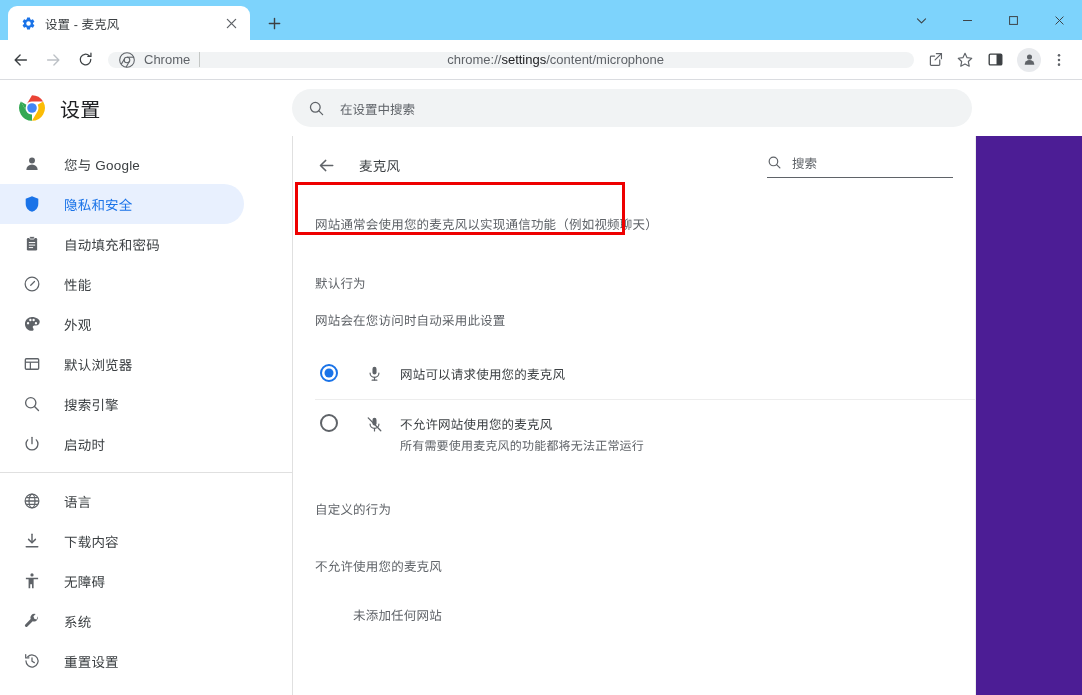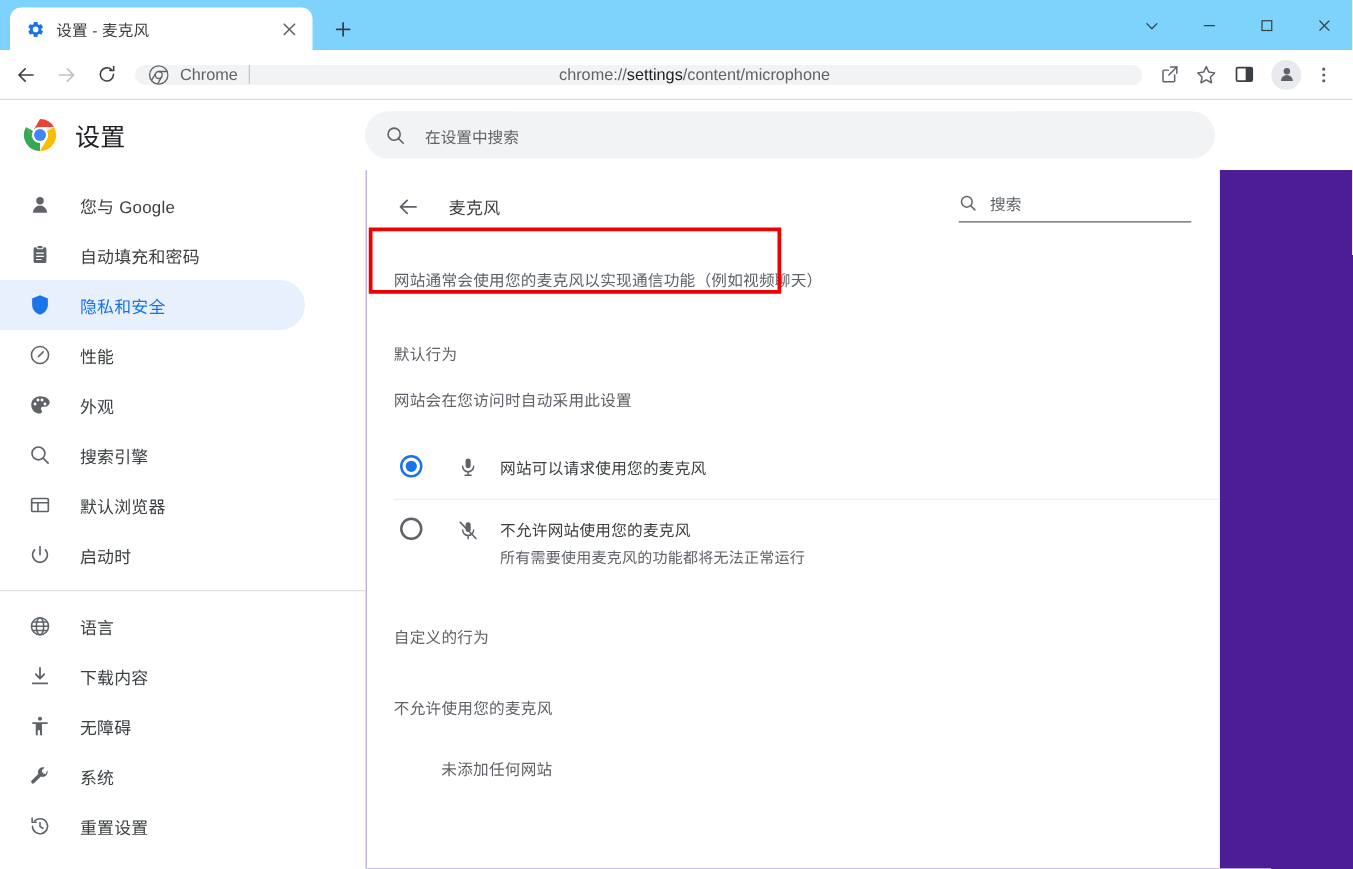--- a/index.html
+++ b/index.html
@@ -583,78 +583,78 @@
         <div class="nav-item">
           <span class="nav-icon">
             <svg width="18" height="18" viewBox="0 0 20 20" fill="currentColor">
               <circle cx="10" cy="6.2" r="3.3"></circle>
               <path d="M3.7 16.8 a6.3 6.3 0 0 1 12.6 0 z"></path>
             </svg>
           </span>
           <span class="nav-label">您与 Google</span>
         </div>
 
+        <div class="nav-item selected">
+          <span class="nav-icon">
+            <svg width="18" height="18" viewBox="0 0 20 20" fill="currentColor">
+              <path d="M10 1.4 L17 4.3 V9.6 C17 14 14.1 17.4 10 18.6 C5.9 17.4 3 14 3 9.6 V4.3 Z"></path>
+            </svg>
+          </span>
+          <span class="nav-label">隐私和安全</span>
+        </div>
+
         <div class="nav-item">
           <span class="nav-icon">
             <svg width="18" height="18" viewBox="0 0 20 20" fill="none" stroke="currentColor" stroke-width="1.5">
               <rect x="4.3" y="3.2" width="11.4" height="14" rx="1.4" fill="currentColor" stroke="none"></rect>
               <rect x="7.4" y="1.6" width="5.2" height="2.9" rx="0.9" fill="currentColor" stroke="#ffffff" stroke-width="0.9"></rect>
               <path d="M6.9 8.4 H13.1 M6.9 11.2 H13.1 M6.9 14 H10.8" stroke="#ffffff" stroke-width="1.1" stroke-linecap="round"></path>
             </svg>
           </span>
           <span class="nav-label">自动填充和密码</span>
         </div>
 
-        <div class="nav-item selected">
-          <span class="nav-icon">
-            <svg width="18" height="18" viewBox="0 0 20 20" fill="currentColor">
-              <path d="M10 1.4 L17 4.3 V9.6 C17 14 14.1 17.4 10 18.6 C5.9 17.4 3 14 3 9.6 V4.3 Z"></path>
-            </svg>
-          </span>
-          <span class="nav-label">隐私和安全</span>
-        </div>
-
         <div class="nav-item">
           <span class="nav-icon">
             <svg width="18" height="18" viewBox="0 0 20 20" fill="none" stroke="currentColor" stroke-width="1.4">
               <circle cx="10" cy="10" r="7.6"></circle>
               <path d="M12.8 7.2 L8.6 11.4" stroke-linecap="round"></path>
             </svg>
           </span>
           <span class="nav-label">性能</span>
         </div>
 
         <div class="nav-item">
           <span class="nav-icon">
             <svg width="18" height="18" viewBox="0 0 20 20" fill="currentColor">
               <path d="M10 2.2 C5.7 2.2 2.2 5.6 2.2 9.9 c0 4.3 3.5 7.7 7.8 7.7 c1 0 1.8-.8 1.8-1.8 c0-.5-.2-.9-.5-1.2 c-.3-.3-.5-.7-.5-1.2 c0-1 .8-1.8 1.8-1.8 h1.8 c2.3 0 4.2-1.9 4.2-4.2 C18.6 4.9 14.8 2.2 10 2.2 Z M5.6 10.4 a1.3 1.3 0 1 1 0-2.6 a1.3 1.3 0 0 1 0 2.6 Z M8.2 6.9 a1.3 1.3 0 1 1 0-2.6 a1.3 1.3 0 0 1 0 2.6 Z M11.8 6.9 a1.3 1.3 0 1 1 0-2.6 a1.3 1.3 0 0 1 0 2.6 Z M14.4 10.4 a1.3 1.3 0 1 1 0-2.6 a1.3 1.3 0 0 1 0 2.6 Z"></path>
             </svg>
           </span>
           <span class="nav-label">外观</span>
-        </div>
-
-        <div class="nav-item">
-          <span class="nav-icon">
-            <svg width="18" height="18" viewBox="0 0 20 20" stroke="currentColor" stroke-width="1.5" fill="none" stroke-linecap="round">
-              <circle cx="8.6" cy="8.6" r="5.7"></circle>
-              <path d="M12.8 12.8 L17.2 17.2"></path>
-            </svg>
-          </span>
-          <span class="nav-label">搜索引擎</span>
         </div>
 
         <div class="nav-item">
           <span class="nav-icon">
             <svg width="18" height="18" viewBox="0 0 20 20" fill="none" stroke="currentColor" stroke-width="1.5">
               <rect x="2.6" y="4.2" width="14.8" height="11.6" rx="1.2"></rect>
               <path d="M2.6 8 H17.4" stroke-width="1.4"></path>
               <path d="M8.2 8 V15.8" stroke-width="1.4"></path>
             </svg>
           </span>
           <span class="nav-label">默认浏览器</span>
+        </div>
+
+        <div class="nav-item">
+          <span class="nav-icon">
+            <svg width="18" height="18" viewBox="0 0 20 20" stroke="currentColor" stroke-width="1.5" fill="none" stroke-linecap="round">
+              <circle cx="8.6" cy="8.6" r="5.7"></circle>
+              <path d="M12.8 12.8 L17.2 17.2"></path>
+            </svg>
+          </span>
+          <span class="nav-label">搜索引擎</span>
         </div>
 
         <div class="nav-item">
           <span class="nav-icon">
             <svg width="18" height="18" viewBox="0 0 20 20" fill="none" stroke="currentColor" stroke-width="1.5" stroke-linecap="round">
               <path d="M10 2.6 V9.6"></path>
               <path d="M5.2 5.4 a6.6 6.6 0 1 0 9.6 0"></path>
             </svg>
           </span>
           <span class="nav-label">启动时</span>

